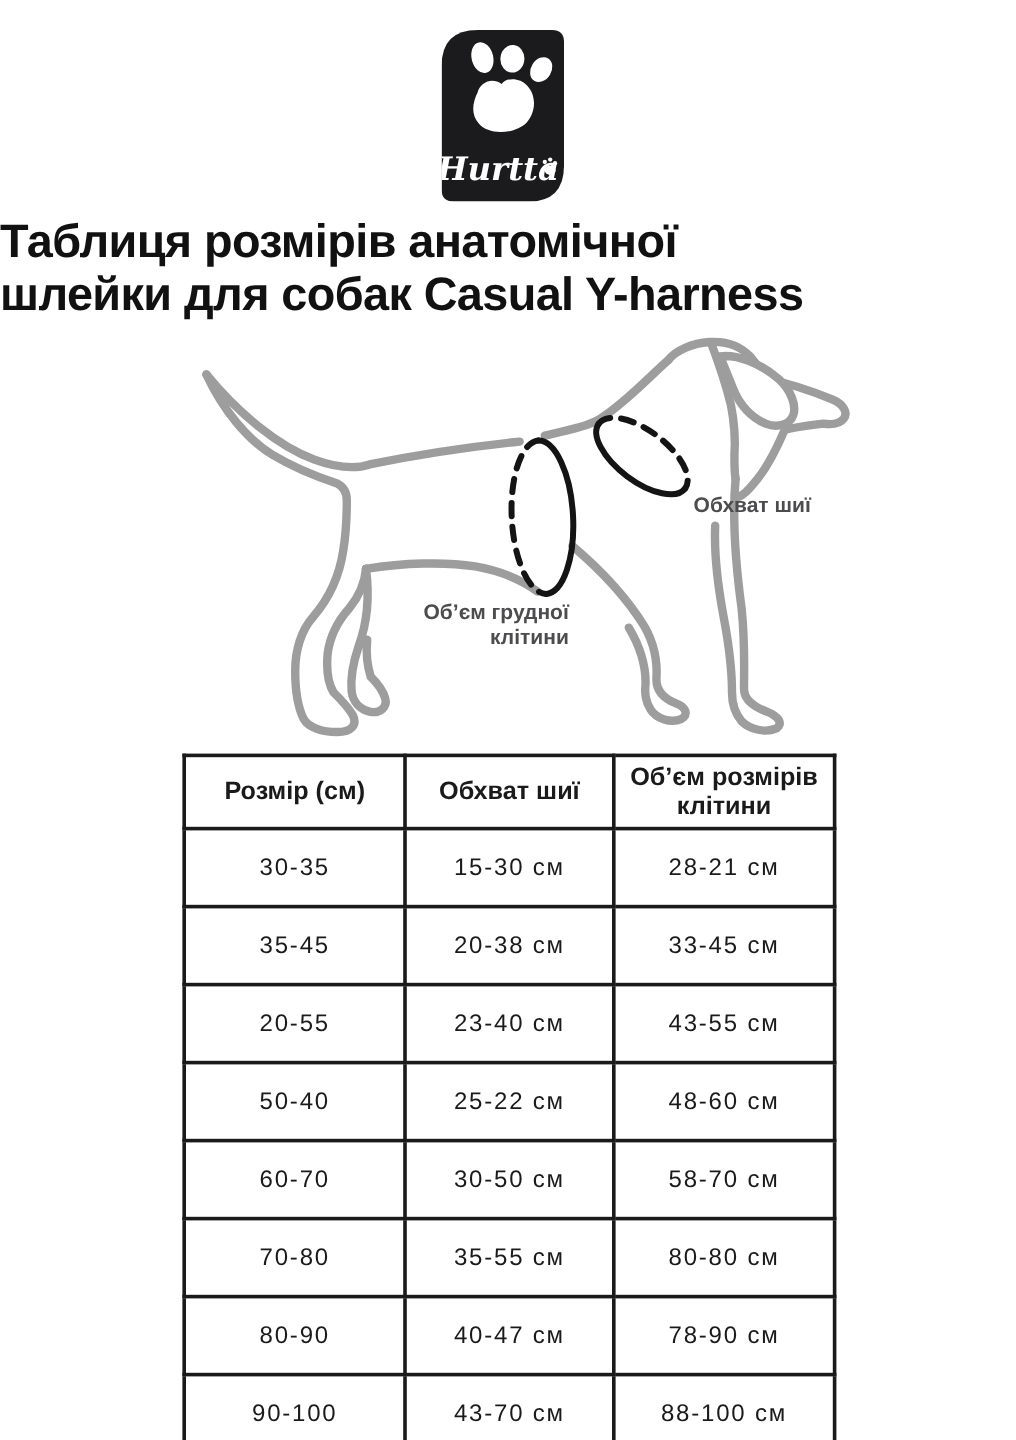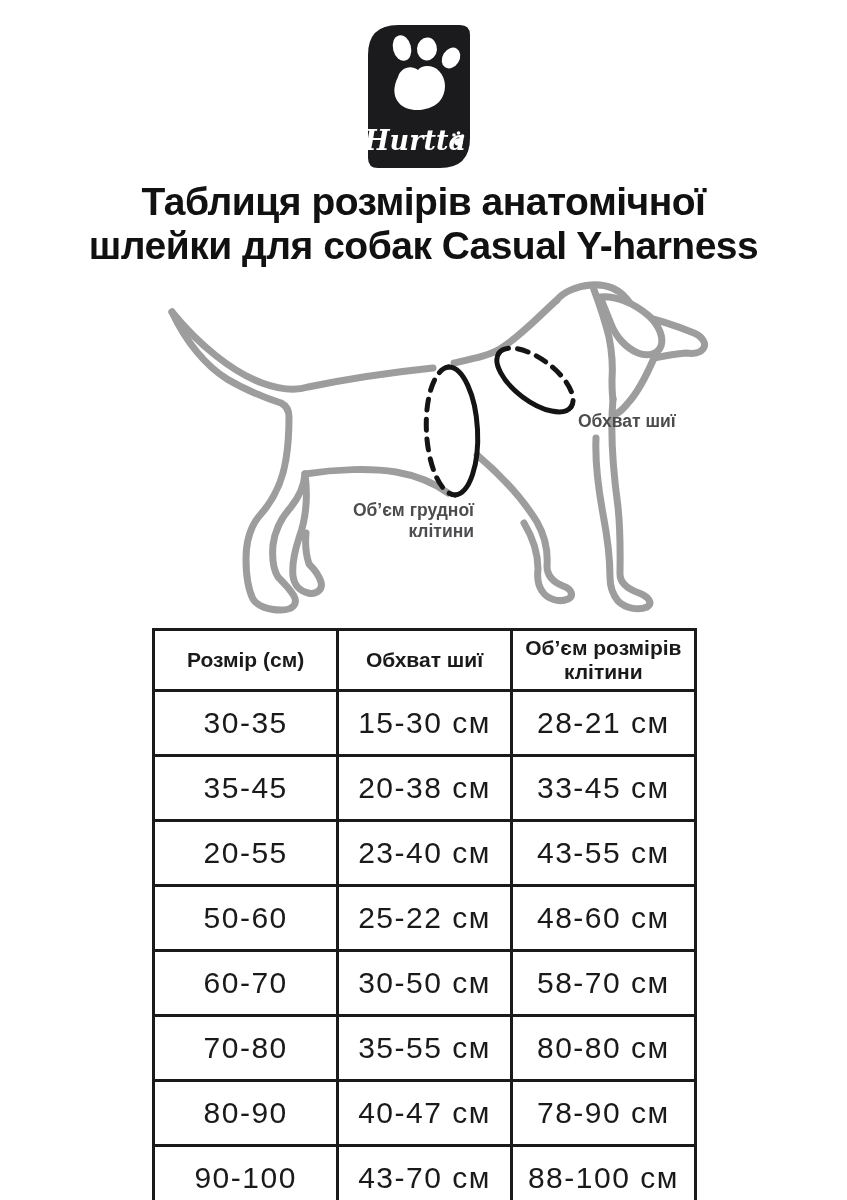--- a/index.html
+++ b/index.html
@@ -4,39 +4,39 @@
 <style>
   html,body{margin:0;padding:0;background:#fff;}
   .canvas{
     position:relative;width:847px;height:1200px;background:#ffffff;overflow:hidden;
     font-family:"Liberation Sans",sans-serif;color:#1a1a1a;
   }
   
   .logo{position:absolute;left:368px;top:25px;width:102px;height:143px;}
   
   .title{
-    position:absolute;left:0;top:180px;width:847px;text-align:center;
+    position:absolute;left:0;top:180px;width:847px;text-align:left;
     font-weight:bold;font-size:39px;line-height:44px;color:#111111;letter-spacing:-0.5px;
   }
   
   .diagram{position:absolute;left:150px;top:270px;width:560px;height:360px;}
   .diagram text{
     font-family:"Liberation Sans",sans-serif;font-weight:bold;font-size:17.5px;fill:#4c4c4e;
   }
   
   table.sizes{
     position:absolute;left:152px;top:628px;width:545px;
     border-collapse:collapse;table-layout:fixed;
   }
   table.sizes th,table.sizes td{
     border:3px solid #1a1a1a;text-align:center;vertical-align:middle;
     background:#ffffff;padding:0;
   }
   table.sizes th{height:58px;font-size:21px;font-weight:bold;line-height:1.15;}
-  table.sizes td{height:62px;font-size:30px;font-weight:normal;letter-spacing:1.5px;}
+  table.sizes td{height:62px;font-size:20px;font-weight:normal;letter-spacing:1.5px;}
 </style>
 </head>
 <body>
 
 <div class="canvas">
 
   <div class="logo">
     <svg width="102" height="143" viewBox="0 0 102 143">
       <path d="M 30 0 L 92 0 Q 102 0 102 10 L 102 113 Q 102 143 72 143 L 10 143 Q 0 143 0 133 L 0 30 Q 0 0 30 0 Z" fill="#1b1b1d"></path>
       <g fill="#ffffff">
@@ -128,21 +128,21 @@
         <td>35-45</td>
         <td>20-38 см</td>
         <td>33-45 см</td>
       </tr>
       <tr>
         <td>20-55</td>
         <td>23-40 см</td>
         <td>43-55 см</td>
       </tr>
       <tr>
-        <td>50-60</td>
+        <td>50-40</td>
         <td>25-22 см</td>
         <td>48-60 см</td>
       </tr>
       <tr>
         <td>60-70</td>
         <td>30-50 см</td>
         <td>58-70 см</td>
       </tr>
       <tr>
         <td>70-80</td>

